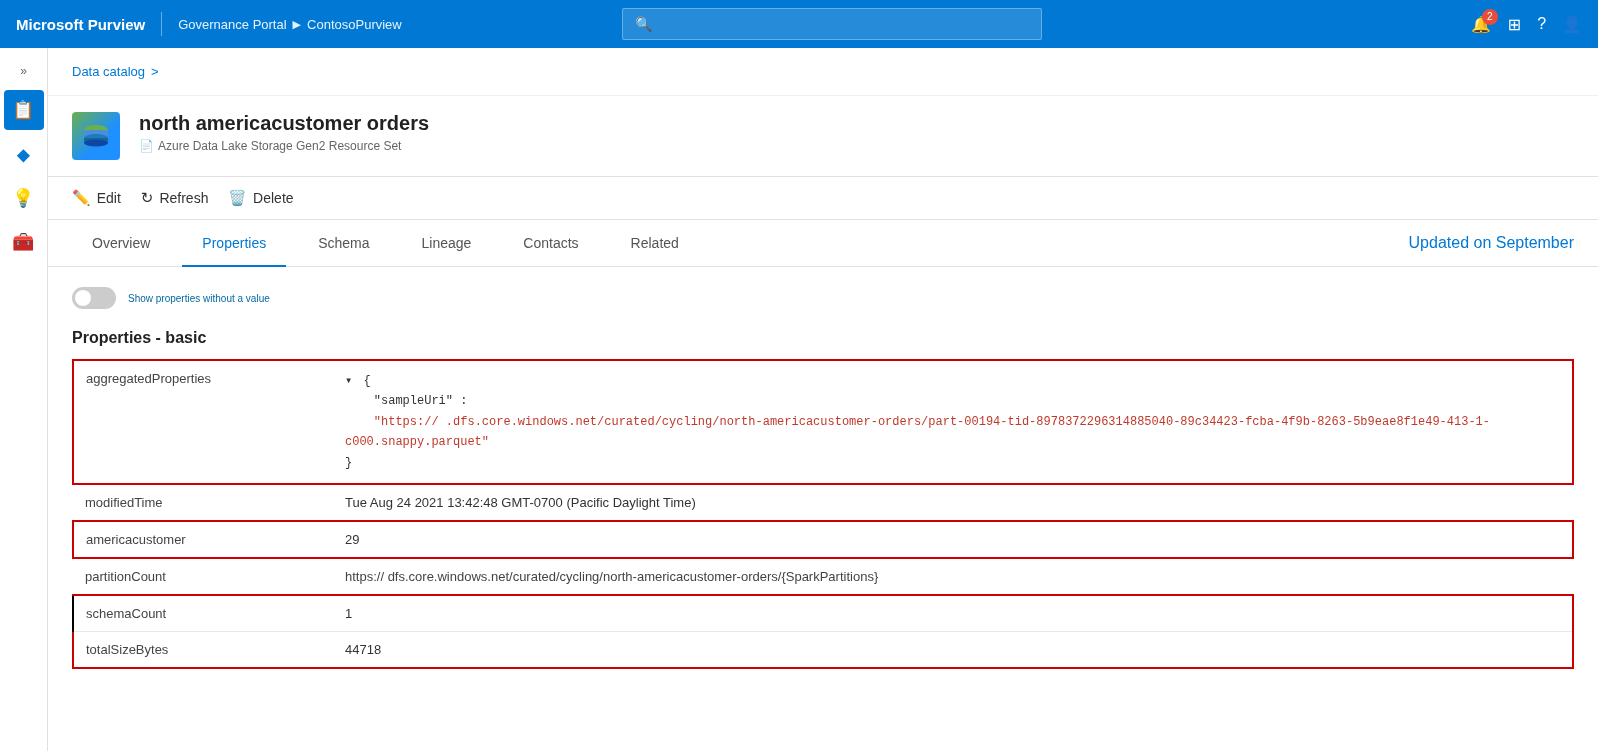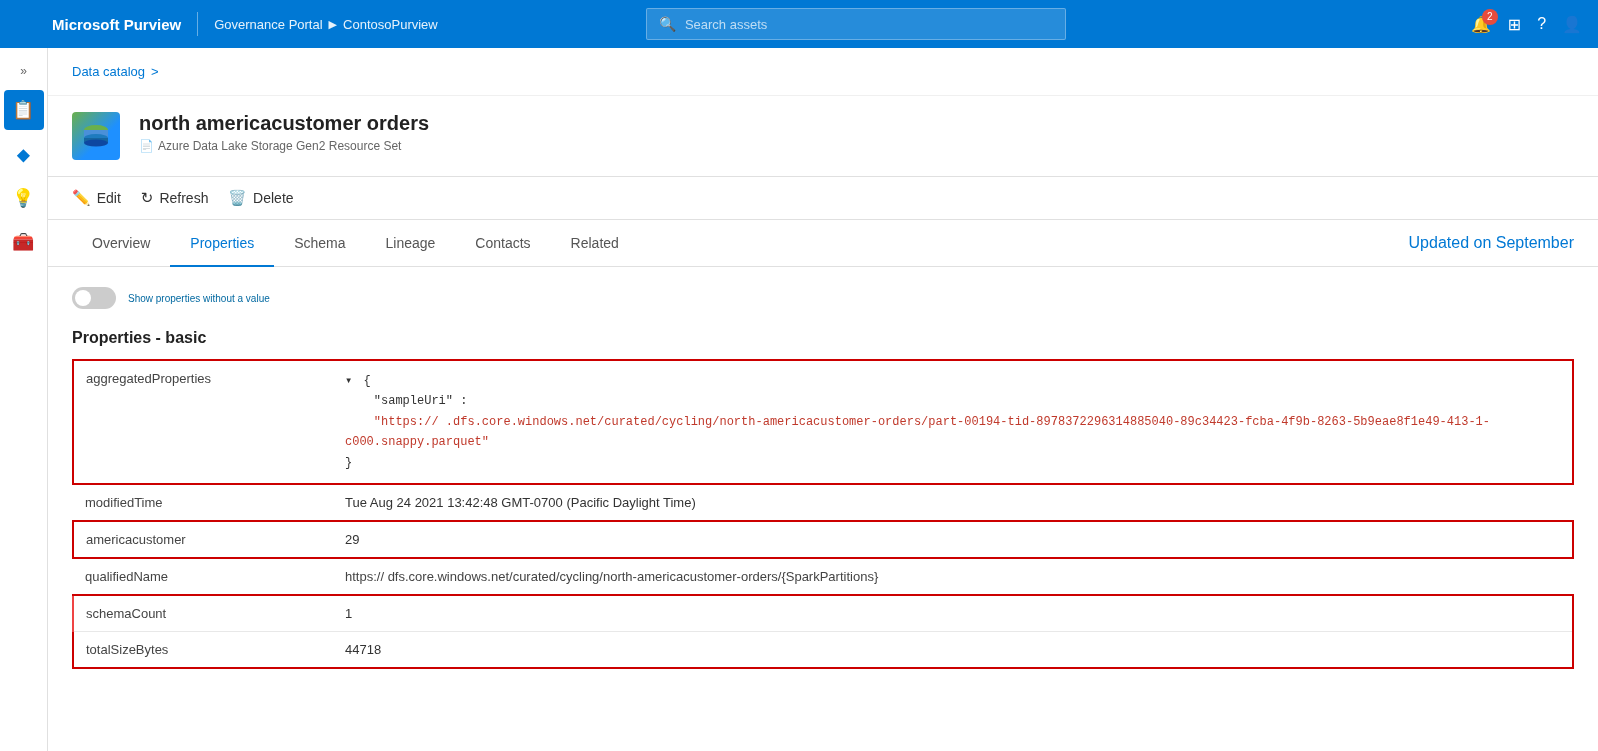--- a/index.html
+++ b/index.html
@@ -8,21 +8,21 @@
     
     .top-nav {
       background: #0078d4;
       color: #fff;
       height: 48px;
       display: flex;
       align-items: center;
       padding: 0 16px;
       gap: 12px;
     }
-    .top-nav-brand { font-weight: 600; font-size: 15px; color: #fff; margin-left: 36px; }
+    .top-nav-brand { font-weight: 600; font-size: 15px; color: #fff; }
     .top-nav-divider { width: 1px; height: 24px; background: rgba(255,255,255,0.4); margin: 0 4px; }
     .top-nav-portal { font-size: 13px; color: rgba(255,255,255,0.9); display: flex; align-items: center; gap: 6px; }
     .top-nav-portal .chevron { font-size: 11px; }
     .top-nav-search {
       flex: 1; max-width: 420px; margin: 0 auto;
       background: rgba(255,255,255,0.15);
       border: 1px solid rgba(255,255,255,0.3);
       border-radius: 2px;
       display: flex; align-items: center; gap: 8px;
       padding: 0 12px; height: 32px;
@@ -97,21 +97,21 @@
     .toolbar-btn {
       display: flex; align-items: center; gap: 6px;
       font-size: 14px; color: #333; cursor: pointer;
       background: none; border: none; padding: 4px 0;
     }
     .toolbar-btn .icon { font-size: 15px; }
 
     
     .tabs {
       padding: 0 24px;
-      display: flex; align-items: center; gap: 0;
+      display: flex; align-items: center; gap: 12px;
       border-bottom: 1px solid #e0e0e0;
       position: relative;
     }
     .tab-item {
       padding: 14px 20px;
       font-size: 14px; color: #555; cursor: pointer;
       border-bottom: 2px solid transparent;
       margin-bottom: -1px;
     }
     .tab-item.active { color: #0078d4; border-bottom-color: #0078d4; font-weight: 500; }
@@ -159,21 +159,20 @@
 <div class="top-nav">
   <span class="top-nav-brand">Microsoft Purview</span>
   <div class="top-nav-divider"></div>
   <div class="top-nav-portal">
     <span>Governance Portal</span>
     <span class="chevron">▶</span>
     <span>ContosoPurview</span>
   </div>
   <div class="top-nav-search">
     <span>🔍</span>
-    <input type="text" placeholder="Search assets" style="">
   </div>
   <div class="top-nav-icons">
     <div class="icon-btn">
       🔔
       <span class="badge">2</span>
     </div>
     <div class="icon-btn">⊞</div>
     <div class="icon-btn">?</div>
     <div class="icon-btn">👤</div>
   </div>
@@ -294,28 +293,28 @@
             <td>
               <span>americacustomer</span>
             </td>
             <td>
               <span class="prop-value">29</span>
             </td>
           </tr>
 
           <tr>
             <td>
-              <span>qualifiedName</span>
+              <span>partitionCount</span>
             </td>
             <td>
               <span class="prop-value-link">https://                   dfs.core.windows.net/curated/cycling/north-americacustomer-orders/{SparkPartitions}</span>
             </td>
           </tr>
 
-          <tr style="border-top: 2px solid #cc0000; border-left: 2px solid #ef4444; border-right: 2px solid #cc0000;">
+          <tr style="border-top: 2px solid #cc0000; border-left: 2px solid #000000; border-right: 2px solid #cc0000;">
             <td>
               <span>schemaCount</span>
             </td>
             <td>
               <span class="prop-value">1</span>
             </td>
           </tr>
           <tr style="border-bottom: 2px solid #cc0000; border-left: 2px solid #cc0000; border-right: 2px solid #cc0000;">
             <td>
               <span>totalSizeBytes</span>

